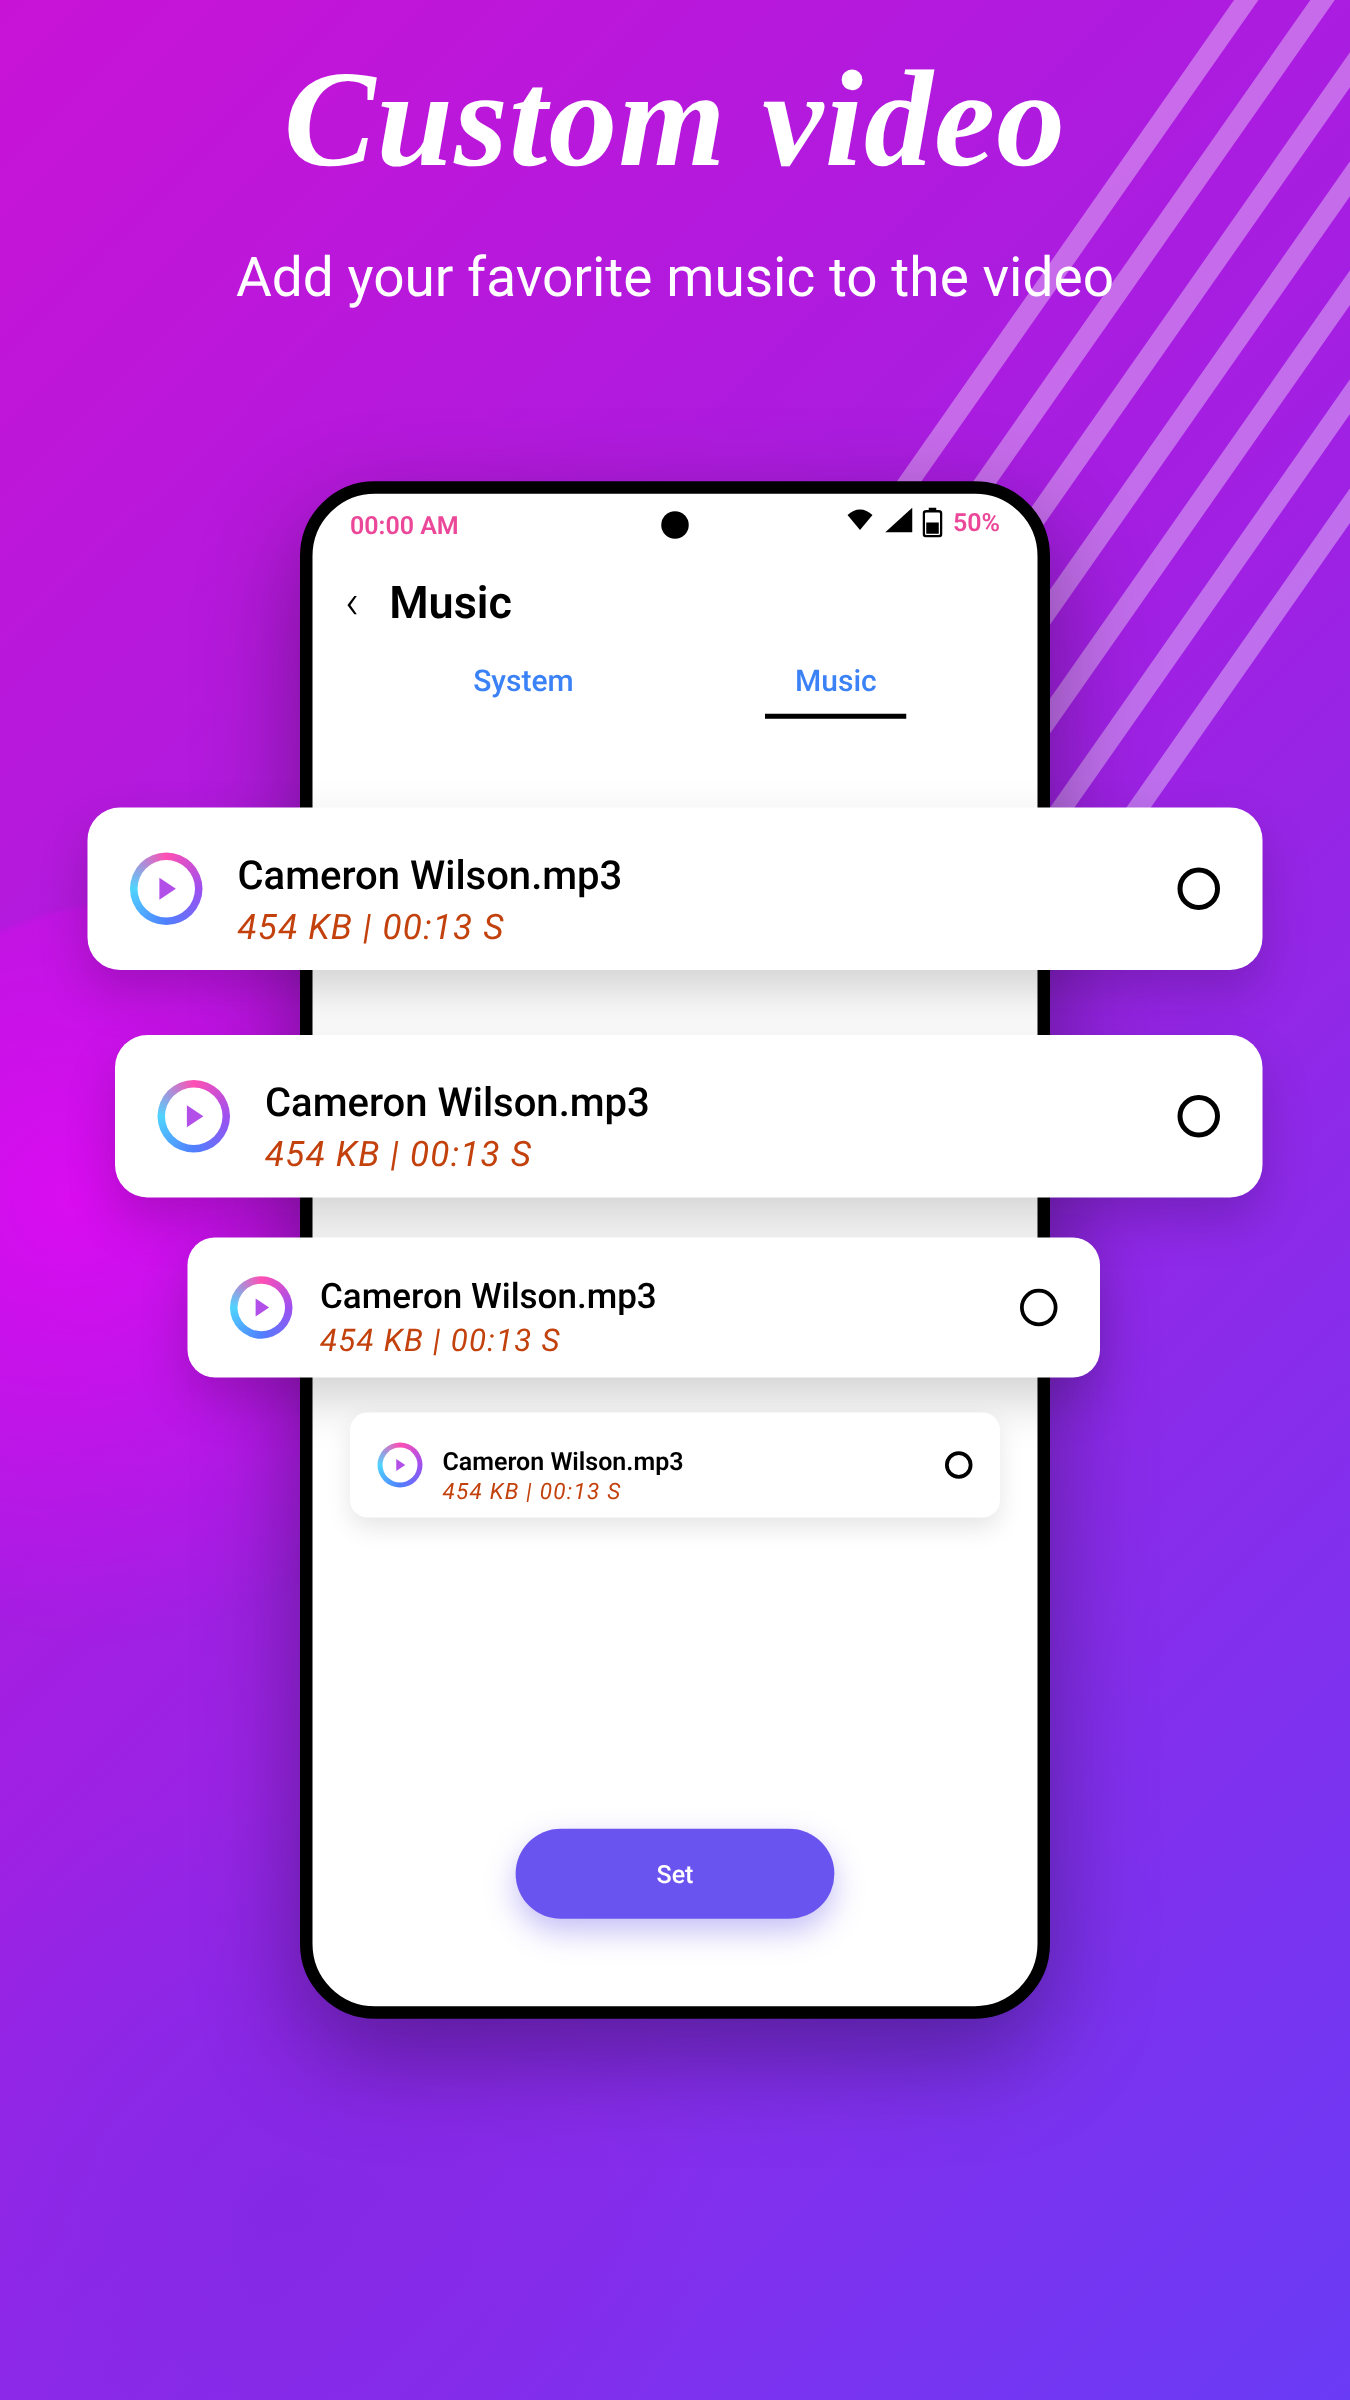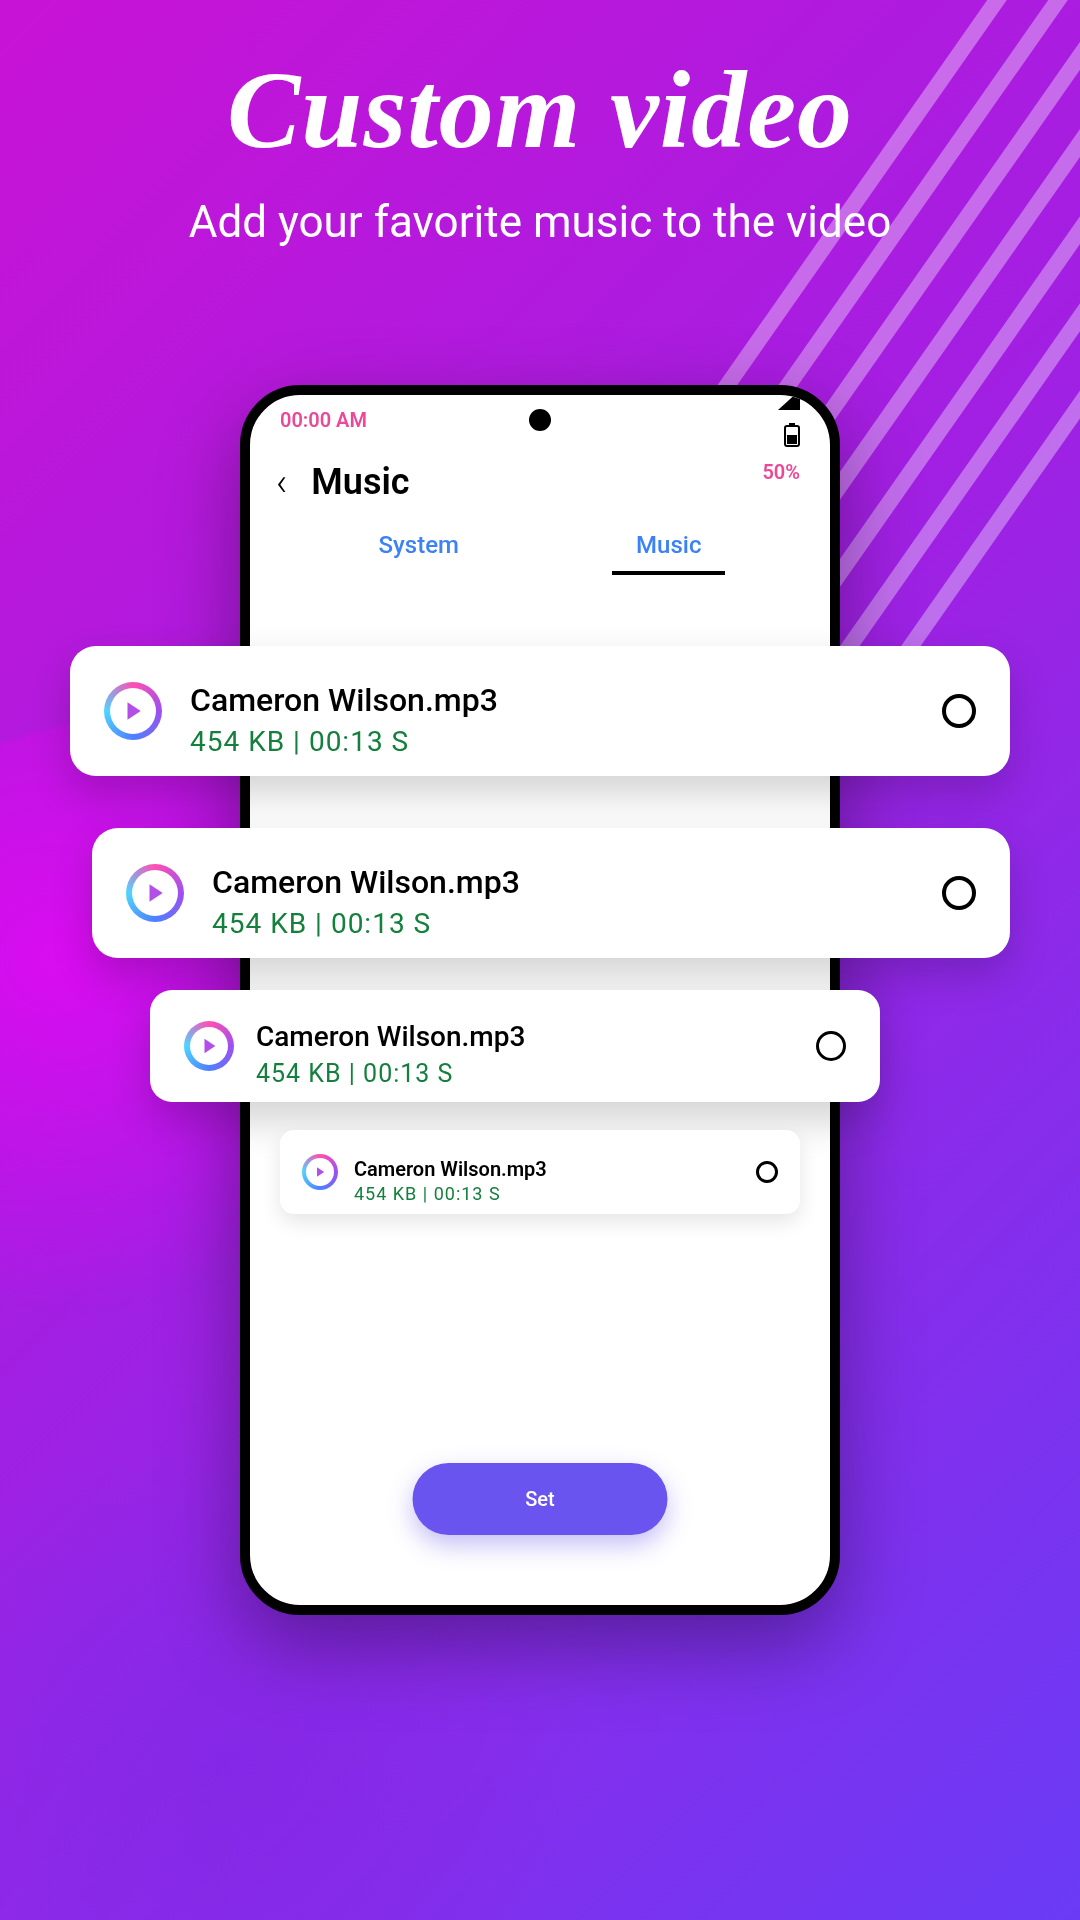--- a/index.html
+++ b/index.html
@@ -40,21 +40,21 @@
     background: radial-gradient(circle at 40% 40%, rgba(255,0,255,0.55), rgba(255,0,255,0) 70%);
     filter: blur(2px);
   }
   .blob2 {
     position: absolute; left: -120px; bottom: -200px;
     width: 700px; height: 700px; border-radius: 50%;
     background: radial-gradient(circle at 50% 50%, rgba(132,40,230,0.9), rgba(132,40,230,0) 70%);
   }
 
   .hero-title {
-    position: absolute; top: 47px; left: 0; width: 100%;
+    position: absolute; top: 32px; left: 0; width: 100%;
     text-align: center;
     font-family: "Brush Script MT", "Segoe Script", cursive;
     font-size: 110px;
     font-style: italic;
     font-weight: 700;
     color: #fff;
     letter-spacing: 1px;
   }
   .hero-sub {
     position: absolute; top: 195px; left: 0; width: 100%;
@@ -78,21 +78,21 @@
     overflow: hidden;
   }
   .status-bar {
     height: 50px;
     display: flex; align-items: center; justify-content: space-between;
     padding: 4px 30px;
     color: #ec4899;
     font-size: 20px;
     font-weight: 600;
   }
-  .status-right { display: flex; align-items: flex-end; gap: 8px; flex-direction: column; }
+  .status-right { display: flex; align-items: flex-start; gap: 8px; }
   .camera-dot {
     position: absolute; left: 50%; top: 14px; transform: translateX(-50%);
     width: 22px; height: 22px; background: #000; border-radius: 50%;
   }
 
   .app-header {
     display: flex; align-items: center; gap: 24px;
     padding: 16px 26px 10px 26px;
     color: #000;
   }
@@ -140,21 +140,21 @@
     margin-right: 28px;
     background: conic-gradient(from 0deg, #ff4fb3, #9e4ff0, #4f7fff, #4fd4ff, #ff4fb3);
     position: relative;
   }
   .card .play::before {
     content: ""; position: absolute; inset: 6px; background: #fff; border-radius: 50%;
   }
   .card .play svg { position: relative; z-index: 1; }
   .card .txt { flex: 1; margin-top: 16px; }
   .card .name { font-size: 32px; font-weight: 500; margin-bottom: 6px; }
-  .card .meta { font-size: 28px; color: #15803d; letter-spacing: 1px; }
+  .card .meta { font-size: 28px; color: #c2410c; letter-spacing: 1px; font-style: italic; }
   .card .radio {
     width: 34px; height: 34px; border: 4px solid #000; border-radius: 50%;
   }
 
   
   .c1 { left: 70px;  top: 646px;  width: 940px; height: 130px; }
   .c2 { left: 92px;  top: 828px;  width: 918px; height: 130px; }
   .c3 { left: 150px; top: 990px;  width: 730px; height: 112px; border-radius: 22px; }
   .c3 .play { width: 50px; height: 50px; flex-basis: 50px; margin-right: 22px; }
   .c3 .name { font-size: 28px; }

